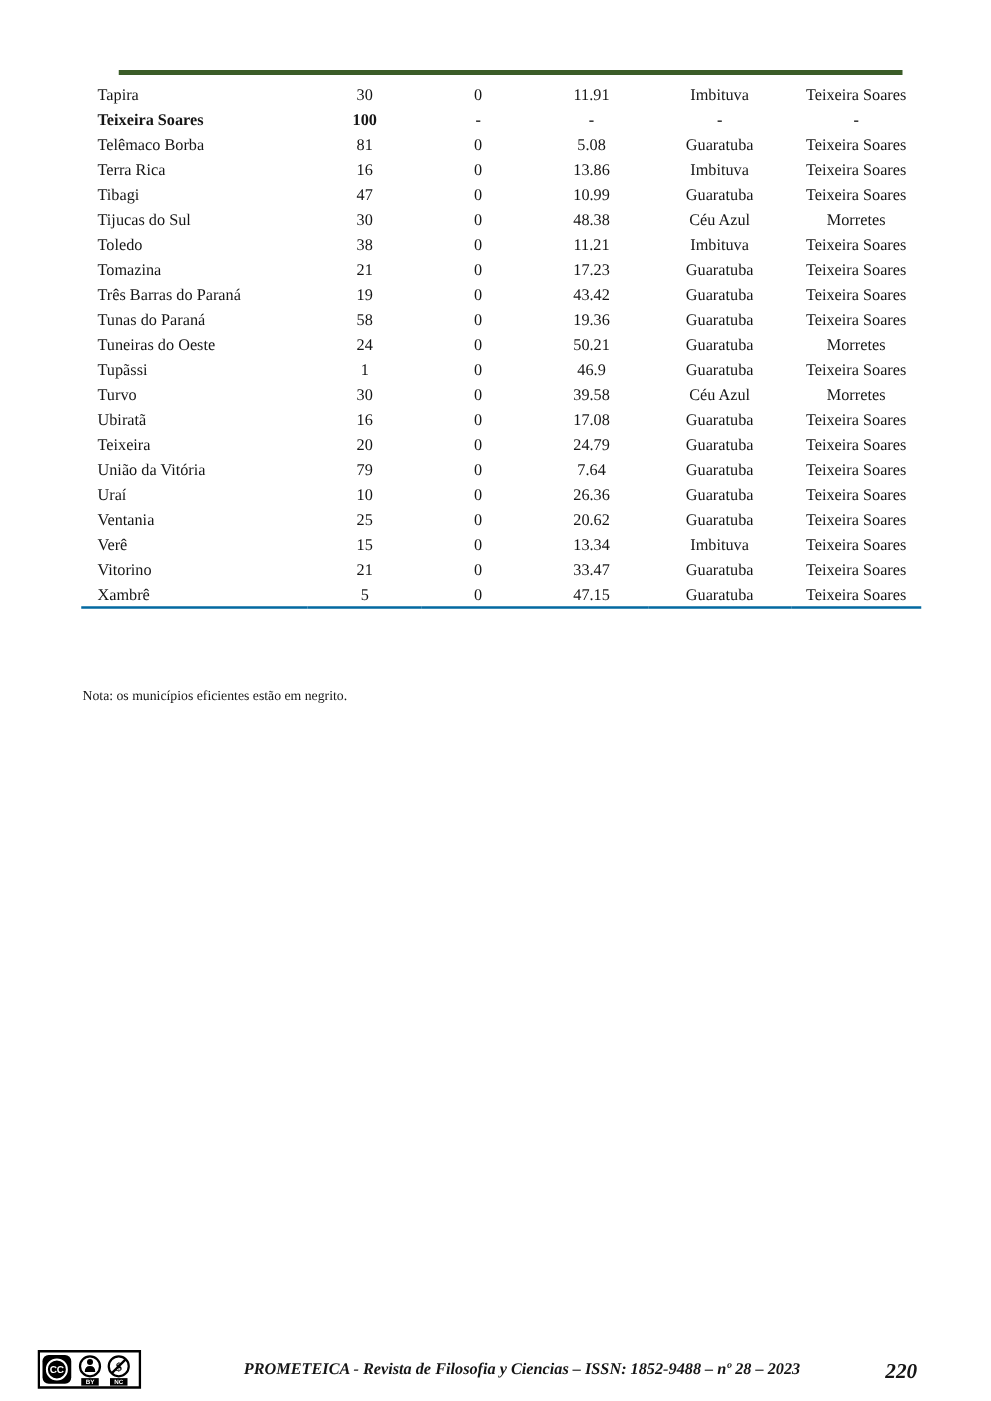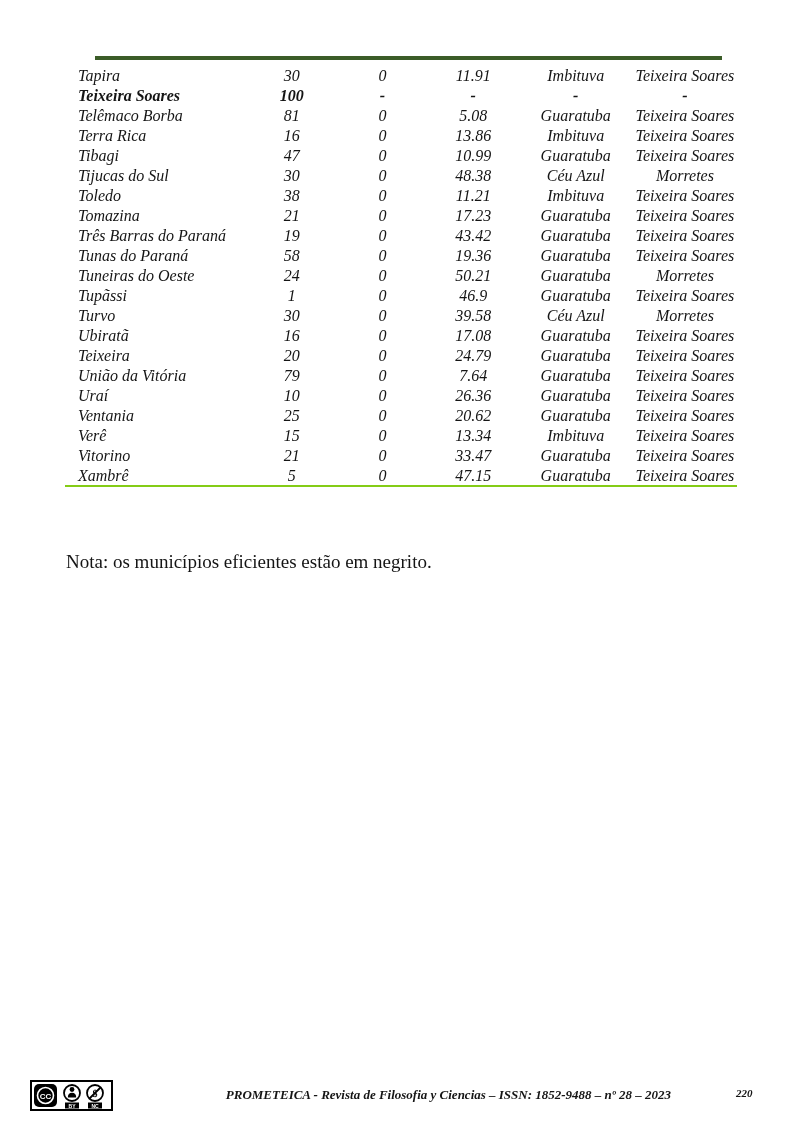--- a/index.html
+++ b/index.html
@@ -21,24 +21,23 @@
     width: 627px;
     height: 4px;
     background: #3b5c28;
   }
   table.data-table {
     position: absolute;
     left: 65px;
     top: 66px;
     width: 672px;
     border-collapse: collapse;
-    border-bottom: 2px solid #84cc16;
-    font-size: 16px;
+    border-bottom: 2px solid #0369a1;
+    font-size: 13px;
     table-layout: fixed;
-    font-style: italic;
   }
   table.data-table td {
     height: 20px;
     padding: 0;
     text-align: center;
     vertical-align: middle;
     white-space: nowrap;
     overflow: hidden;
   }
   table.data-table td.c0 {
@@ -49,52 +48,52 @@
   col.w1 { width: 13.5%; }
   col.w2 { width: 13.5%; }
   col.w3 { width: 13.5%; }
   col.w4 { width: 17%; }
   col.w5 { width: 15.5%; }
   tr.bold td { font-weight: bold; text-align: center; }
   .note {
     position: absolute;
     left: 66px;
     top: 551px;
-    font-size: 19px;
+    font-size: 11px;
   }
   .footer {
     position: absolute;
     left: 0;
     top: 1076px;
     width: 793px;
     height: 40px;
   }
   .cc-badge {
     position: absolute;
     left: 30px;
     top: 3px;
   }
   .journal-line {
     position: absolute;
     left: 195px;
     top: 11px;
     width: 476px;
-    text-align: right;
+    text-align: left;
     font-size: 13px;
     font-weight: bold;
     font-style: italic;
     white-space: nowrap;
   }
   .page-number {
     position: absolute;
-    left: 736px;
+    left: 700px;
     top: 11px;
     width: 42px;
-    text-align: left;
-    font-size: 11px;
+    text-align: center;
+    font-size: 17px;
     font-weight: bold;
     font-style: italic;
   }
 </style>
 </head>
 <body>
 
 <div class="page">
 
   <div class="accent-line"></div>

